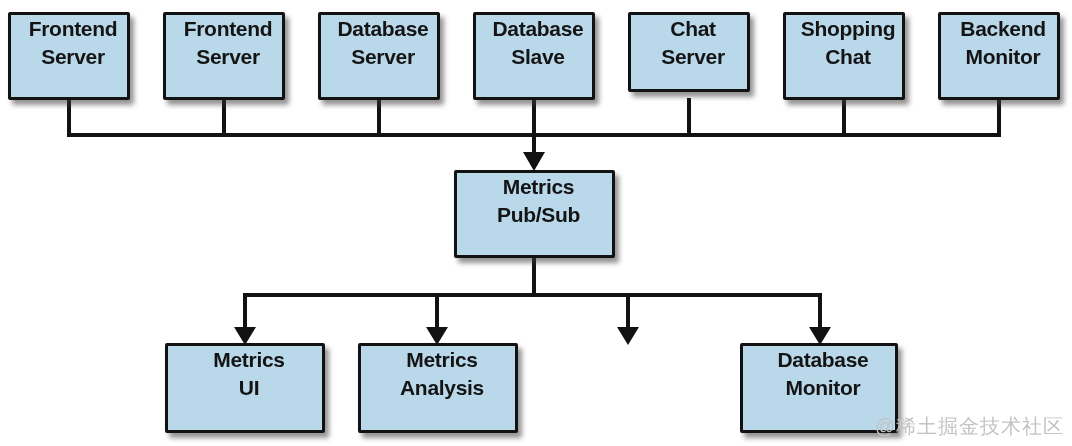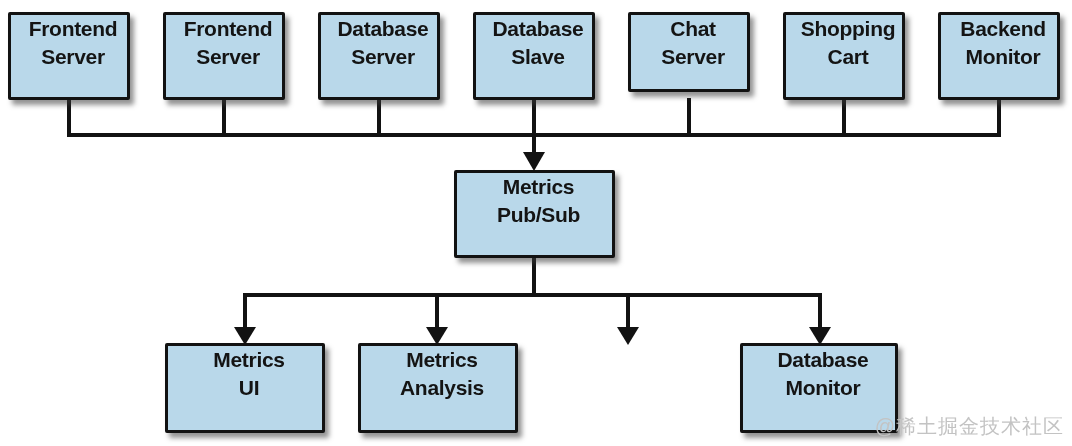--- a/index.html
+++ b/index.html
@@ -74,21 +74,21 @@
   <div class="node" style="left:473px;top:12px;width:122px;height:88px">
     <span class="lbl">Database
 Slave</span>
   </div>
   <div class="node" style="left:628px;top:12px;width:122px;height:80px">
     <span class="lbl">Chat
 Server</span>
   </div>
   <div class="node" style="left:783px;top:12px;width:122px;height:88px">
     <span class="lbl">Shopping
-Cart</span>
+Chat</span>
   </div>
   <div class="node" style="left:938px;top:12px;width:122px;height:88px">
     <span class="lbl">Backend
 Monitor</span>
   </div>
 
   <div class="node" style="left:454px;top:170px;width:161px;height:88px">
     <span class="lbl">Metrics
 Pub/Sub</span>
   </div>

